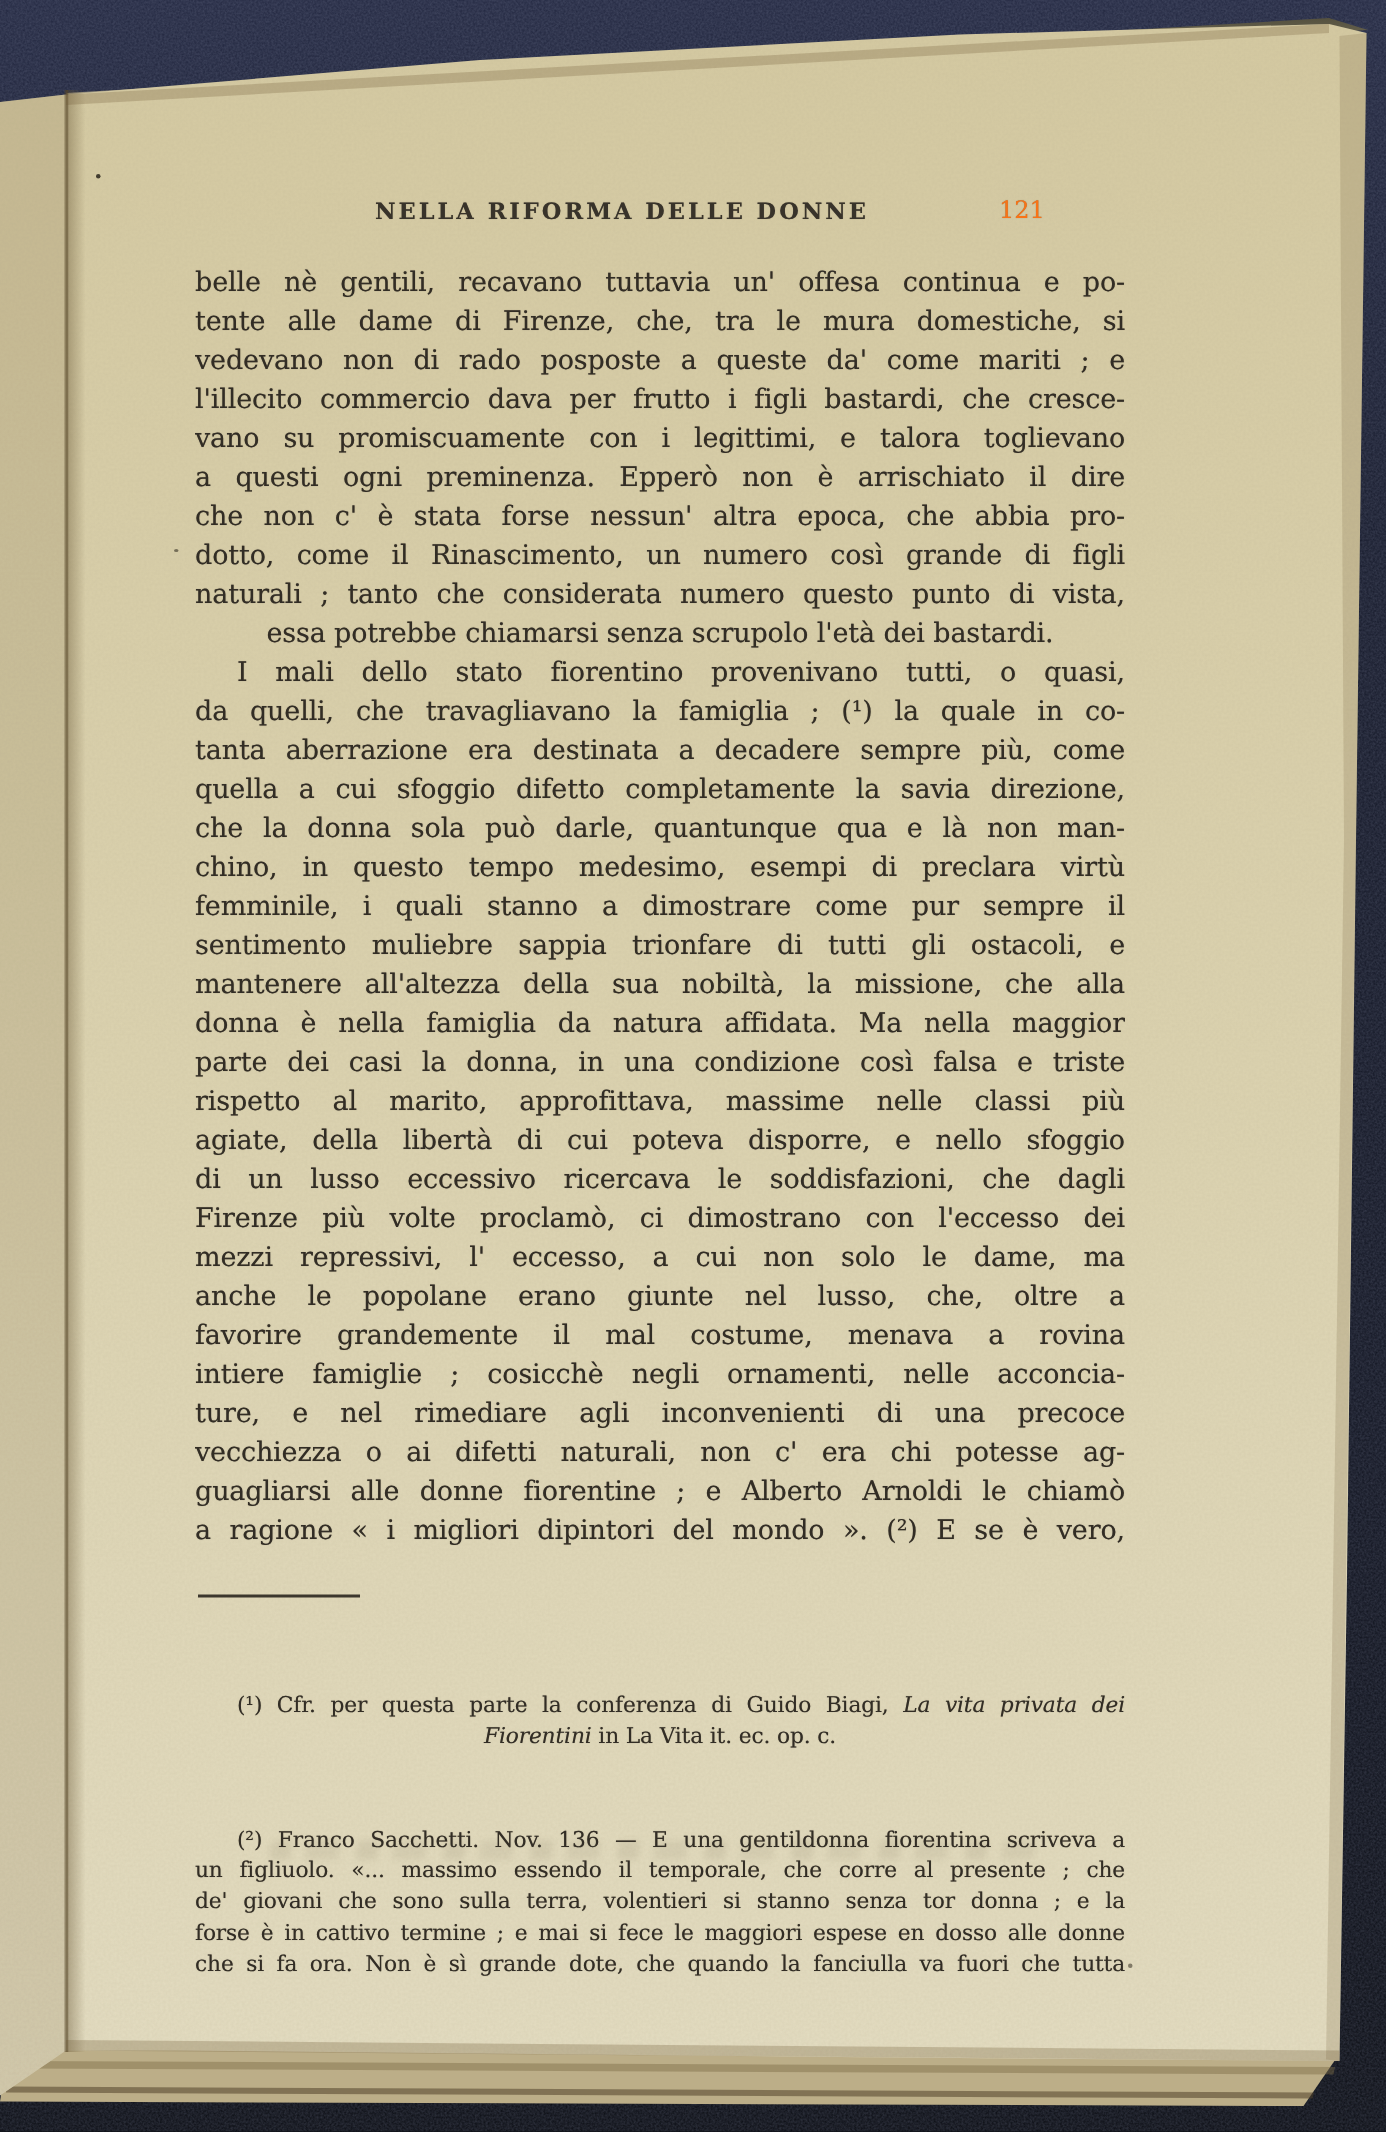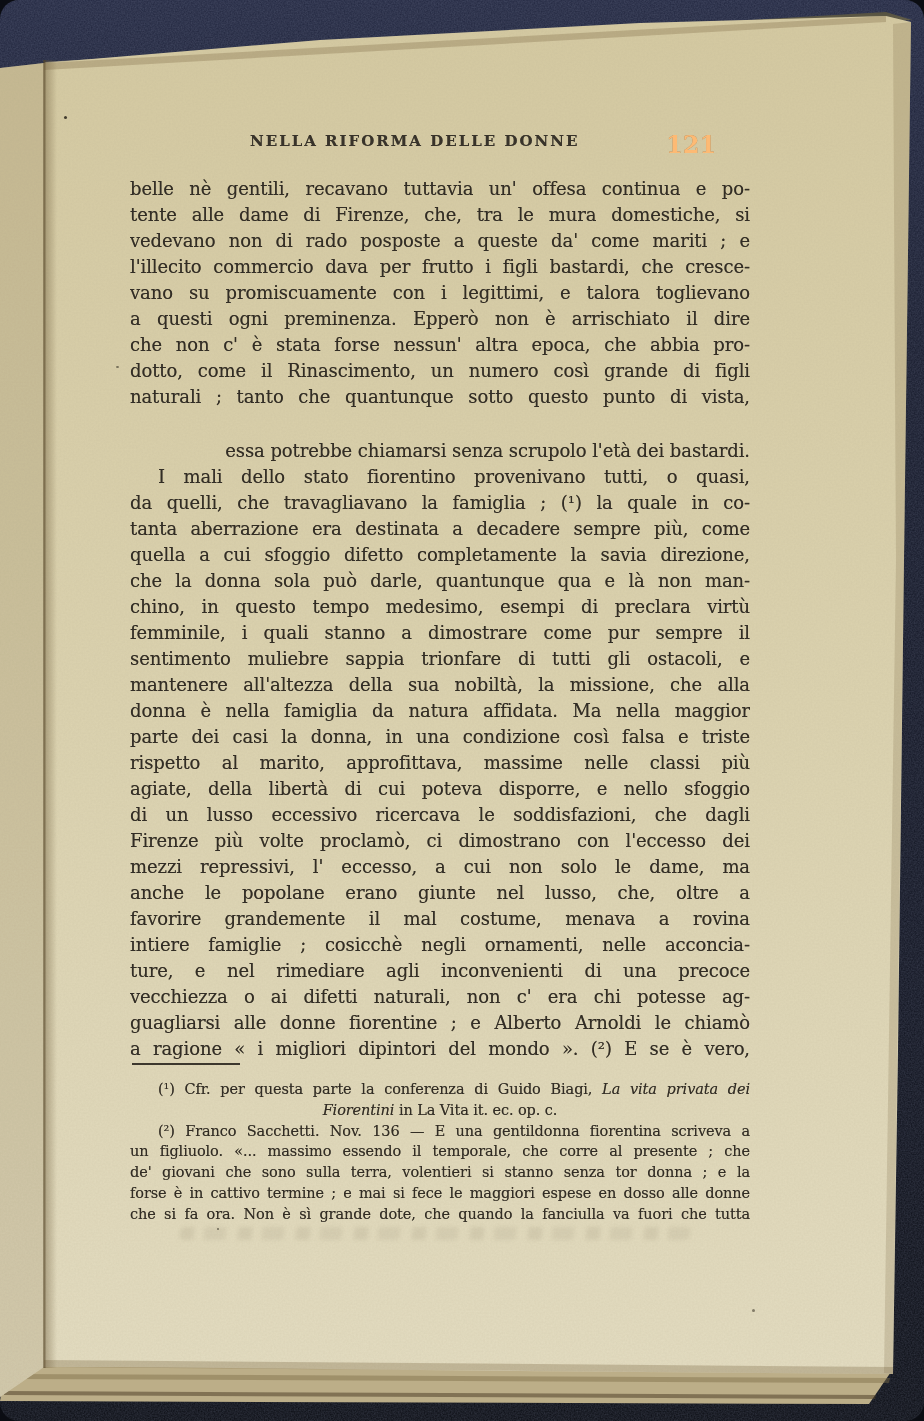--- a/index.html
+++ b/index.html
@@ -4,58 +4,57 @@
 <style>
   :root{
     --bg-dark:#12152130;
     --paper:#dcd3b0;
     --ink:#322d25;
   }
   html,body{margin:0;padding:0;background:#0b0d13;}
   .scene{
     position:relative;width:924px;height:1421px;overflow:hidden;
     font-family:"DejaVu Serif","Liberation Serif",serif;
-    border-radius:19px;
   }
   .backdrop{position:absolute;left:0;top:0;}
   
   .text-layer{
     position:absolute;left:130px;top:0;width:620px;height:1421px;
     color:var(--ink);
     text-shadow:0 0 0.5px rgba(55,48,36,0.55);
   }
   .running-head{position:absolute;top:130px;left:0;width:100%;height:26px;}
   .head-title{
     position:absolute;left:120px;top:2px;
     font-size:15px;letter-spacing:2px;font-weight:bold;color:#38332a;
     white-space:nowrap;
   }
-  .page-num{position:absolute;left:536px;top:0;font-size:24px;color:#fdba74;font-weight:bold;}
+  .page-num{position:absolute;left:536px;top:0;font-size:16px;color:#f97316;}
   .body-text{position:absolute;top:176px;left:0;width:620px;}
   .bline{
     height:26px;line-height:26px;font-size:18px;overflow:hidden;
     text-align:justify;letter-spacing:-0.1px;white-space:normal;
   }
   .bline::after{content:"";display:inline-block;width:100%;height:0;}
-  .bline.no-j{text-align:right;margin-top:28px;}
+  .bline.no-j{text-align:center;}
   .bline.no-j::after{content:none;}
   .bline.ind{text-indent:28px;}
   .footnote-sep{
     position:absolute;top:1063px;left:2px;width:108px;height:0;
     border-top:2px solid #3c372d;
   }
   .footnotes{position:absolute;top:1079px;left:0;width:620px;}
   .fline{
     height:20.8px;line-height:20.8px;font-size:14.5px;overflow:hidden;
     text-align:justify;letter-spacing:-0.1px;
   }
   .fline::after{content:"";display:inline-block;width:100%;height:0;}
   .fline.no-j{text-align:center;}
   .fline.no-j::after{content:none;}
-  .fline.ind{text-indent:28px;}
+  .fline.ind{text-indent:28px;margin-top:48px;}
   .it{font-style:italic;}
   
   .bleed-through{
     position:absolute;left:180px;top:1227px;width:510px;height:13px;
     background:repeating-linear-gradient(90deg,
       rgba(116,106,82,0.55) 0 14px, rgba(116,106,82,0) 14px 24px,
       rgba(116,106,82,0.45) 24px 46px, rgba(116,106,82,0) 46px 58px);
     filter:blur(2px);opacity:0.22;border-radius:4px;
     transform:skewX(-6deg);
   }
@@ -141,21 +140,21 @@
 
     <div class="body-text">
         <div class="bline"><span>belle nè gentili, recavano tuttavia un' offesa continua e po-</span></div>
         <div class="bline"><span>tente alle dame di Firenze, che, tra le mura domestiche, si</span></div>
         <div class="bline"><span>vedevano non di rado posposte a queste da' come mariti ; e</span></div>
         <div class="bline"><span>l'illecito commercio dava per frutto i figli bastardi, che cresce-</span></div>
         <div class="bline"><span>vano su promiscuamente con i legittimi, e talora toglievano</span></div>
         <div class="bline"><span>a questi ogni preminenza. Epperò non è arrischiato il dire</span></div>
         <div class="bline"><span>che non c' è stata forse nessun' altra epoca, che abbia pro-</span></div>
         <div class="bline"><span>dotto, come il Rinascimento, un numero così grande di figli</span></div>
-        <div class="bline"><span>naturali ; tanto che quantunque sotto questo punto di vista,</span></div>
+        <div class="bline"><span>naturali ; tanto che considerata numero questo punto di vista,</span></div>
         <div class="bline no-j"><span>essa potrebbe chiamarsi senza scrupolo l'età dei bastardi.</span></div>
         <div class="bline ind"><span>I mali dello stato fiorentino provenivano tutti, o quasi,</span></div>
         <div class="bline"><span>da quelli, che travagliavano la famiglia ; (¹) la quale in co-</span></div>
         <div class="bline"><span>tanta aberrazione era destinata a decadere sempre più, come</span></div>
         <div class="bline"><span>quella a cui sfoggio difetto completamente la savia direzione,</span></div>
         <div class="bline"><span>che la donna sola può darle, quantunque qua e là non man-</span></div>
         <div class="bline"><span>chino, in questo tempo medesimo, esempi di preclara virtù</span></div>
         <div class="bline"><span>femminile, i quali stanno a dimostrare come pur sempre il</span></div>
         <div class="bline"><span>sentimento muliebre sappia trionfare di tutti gli ostacoli, e</span></div>
         <div class="bline"><span>mantenere all'altezza della sua nobiltà, la missione, che alla</span></div>

